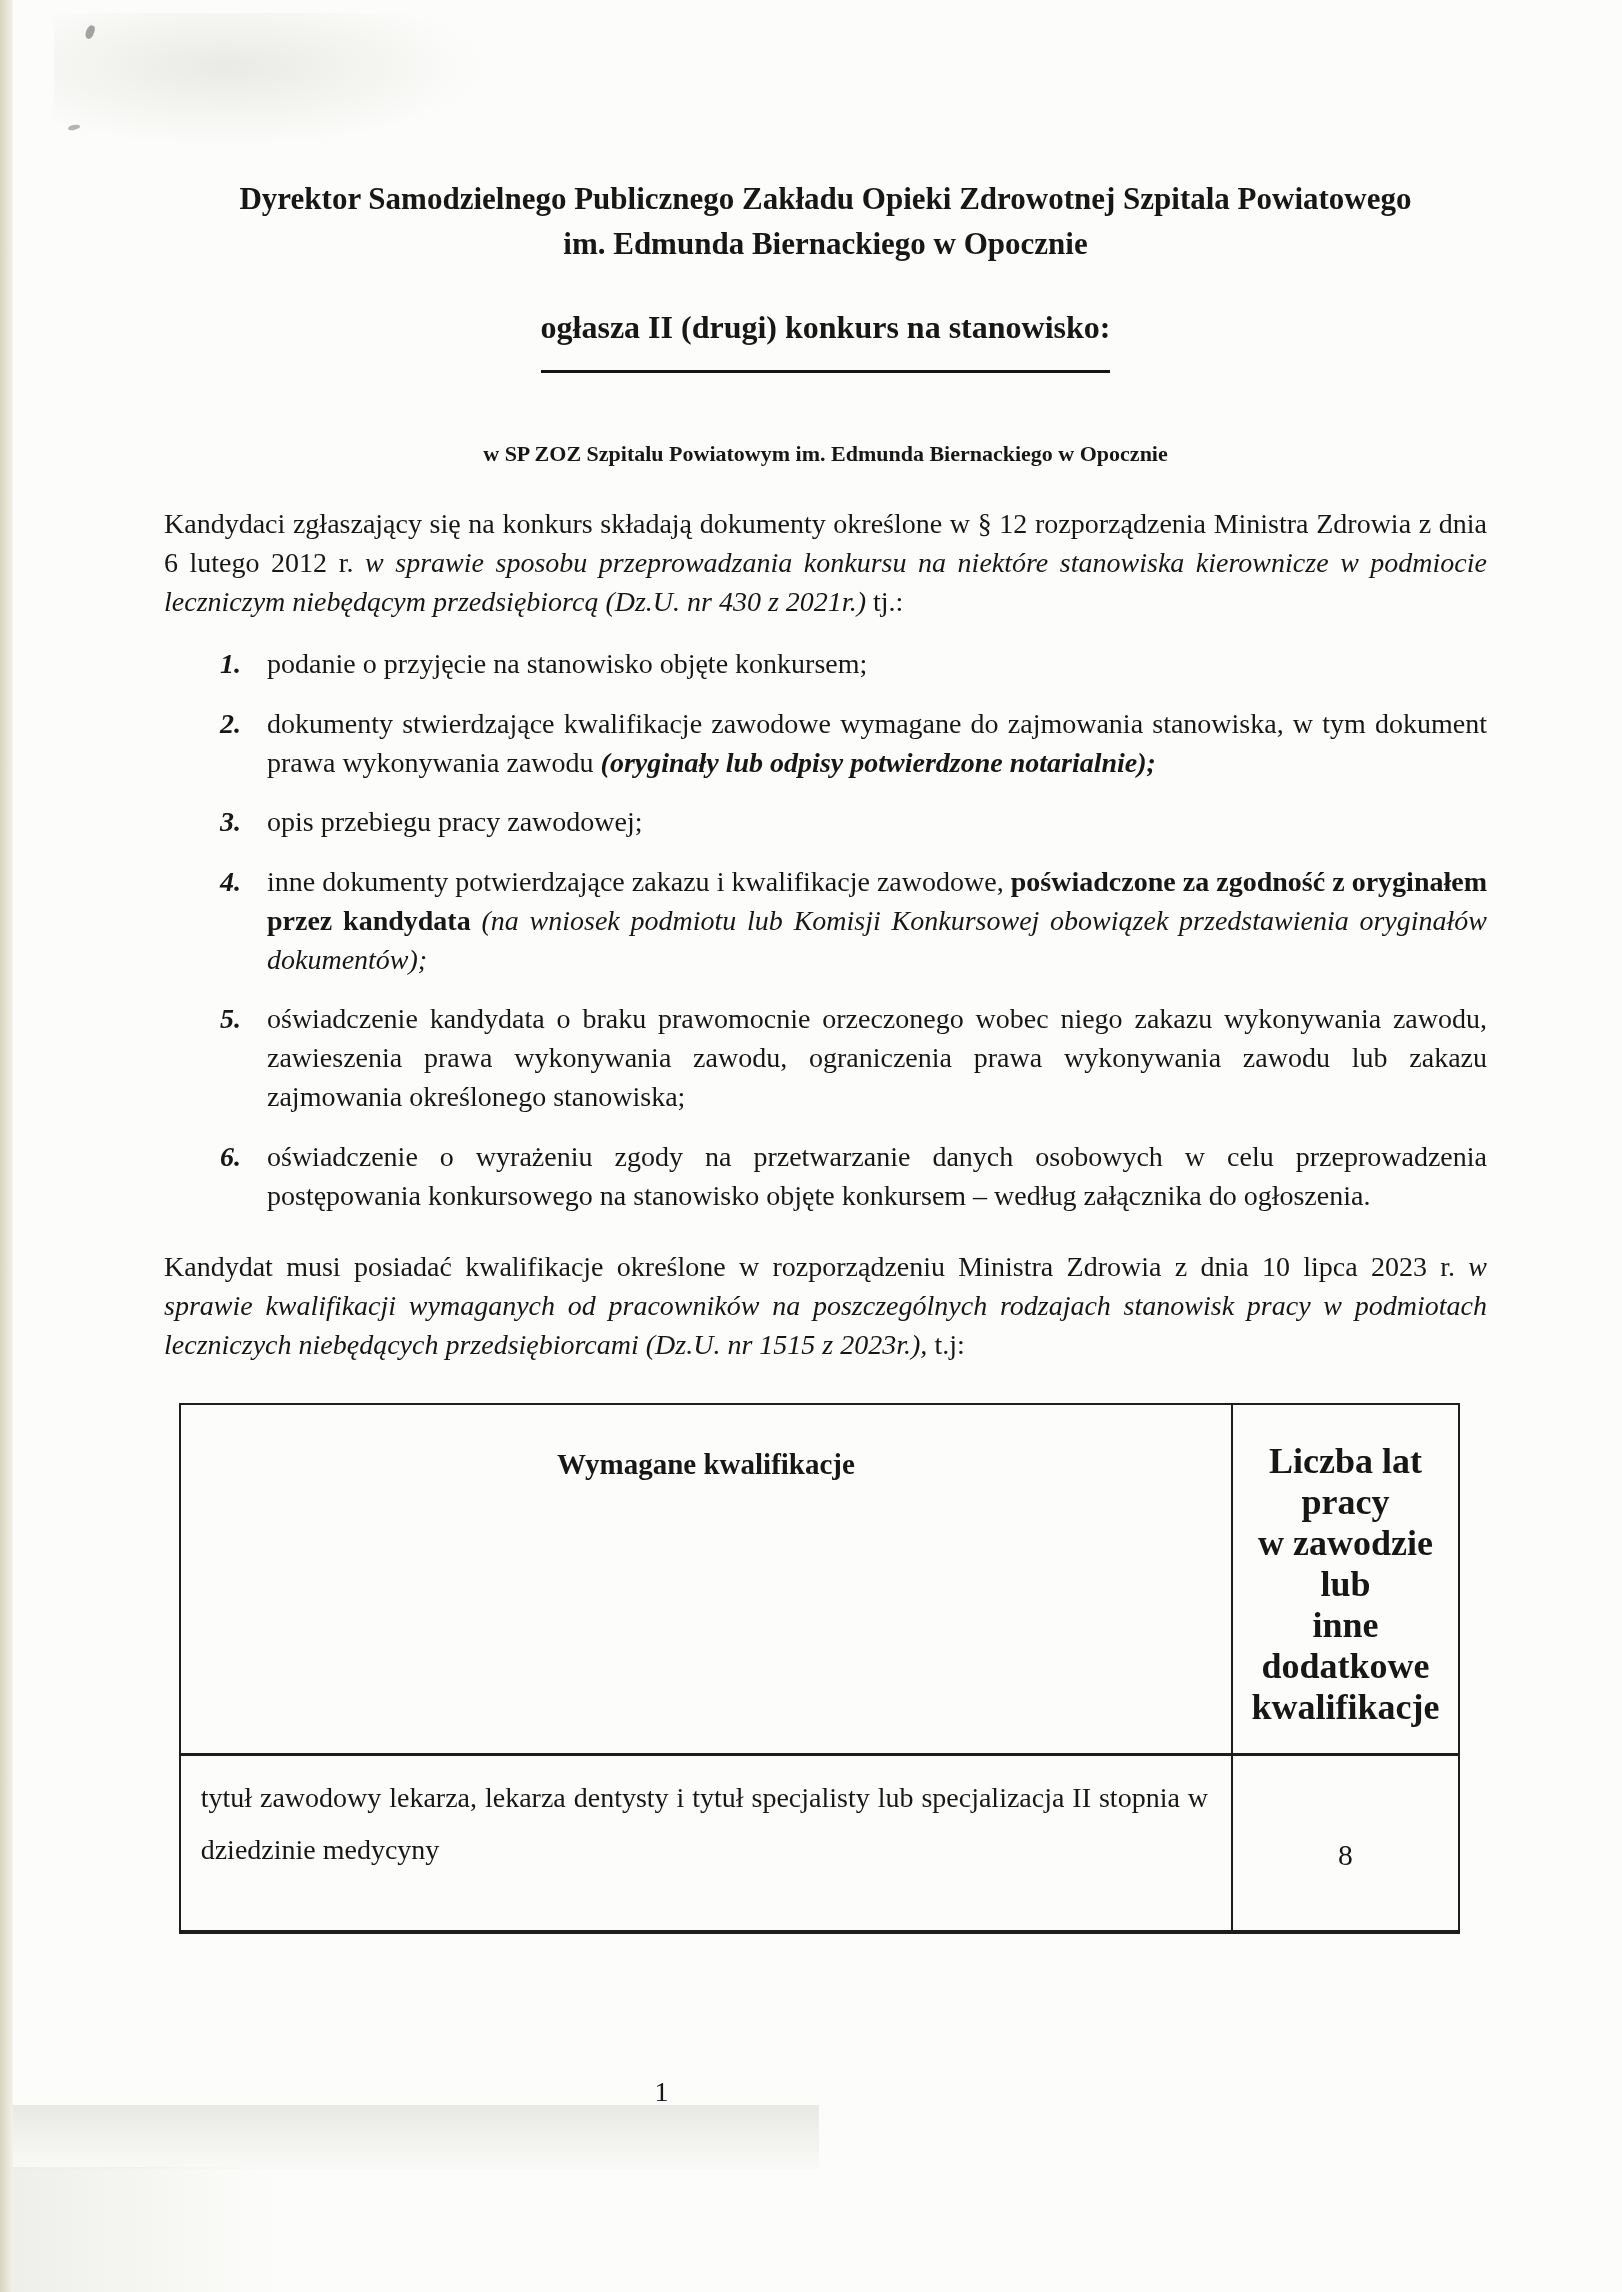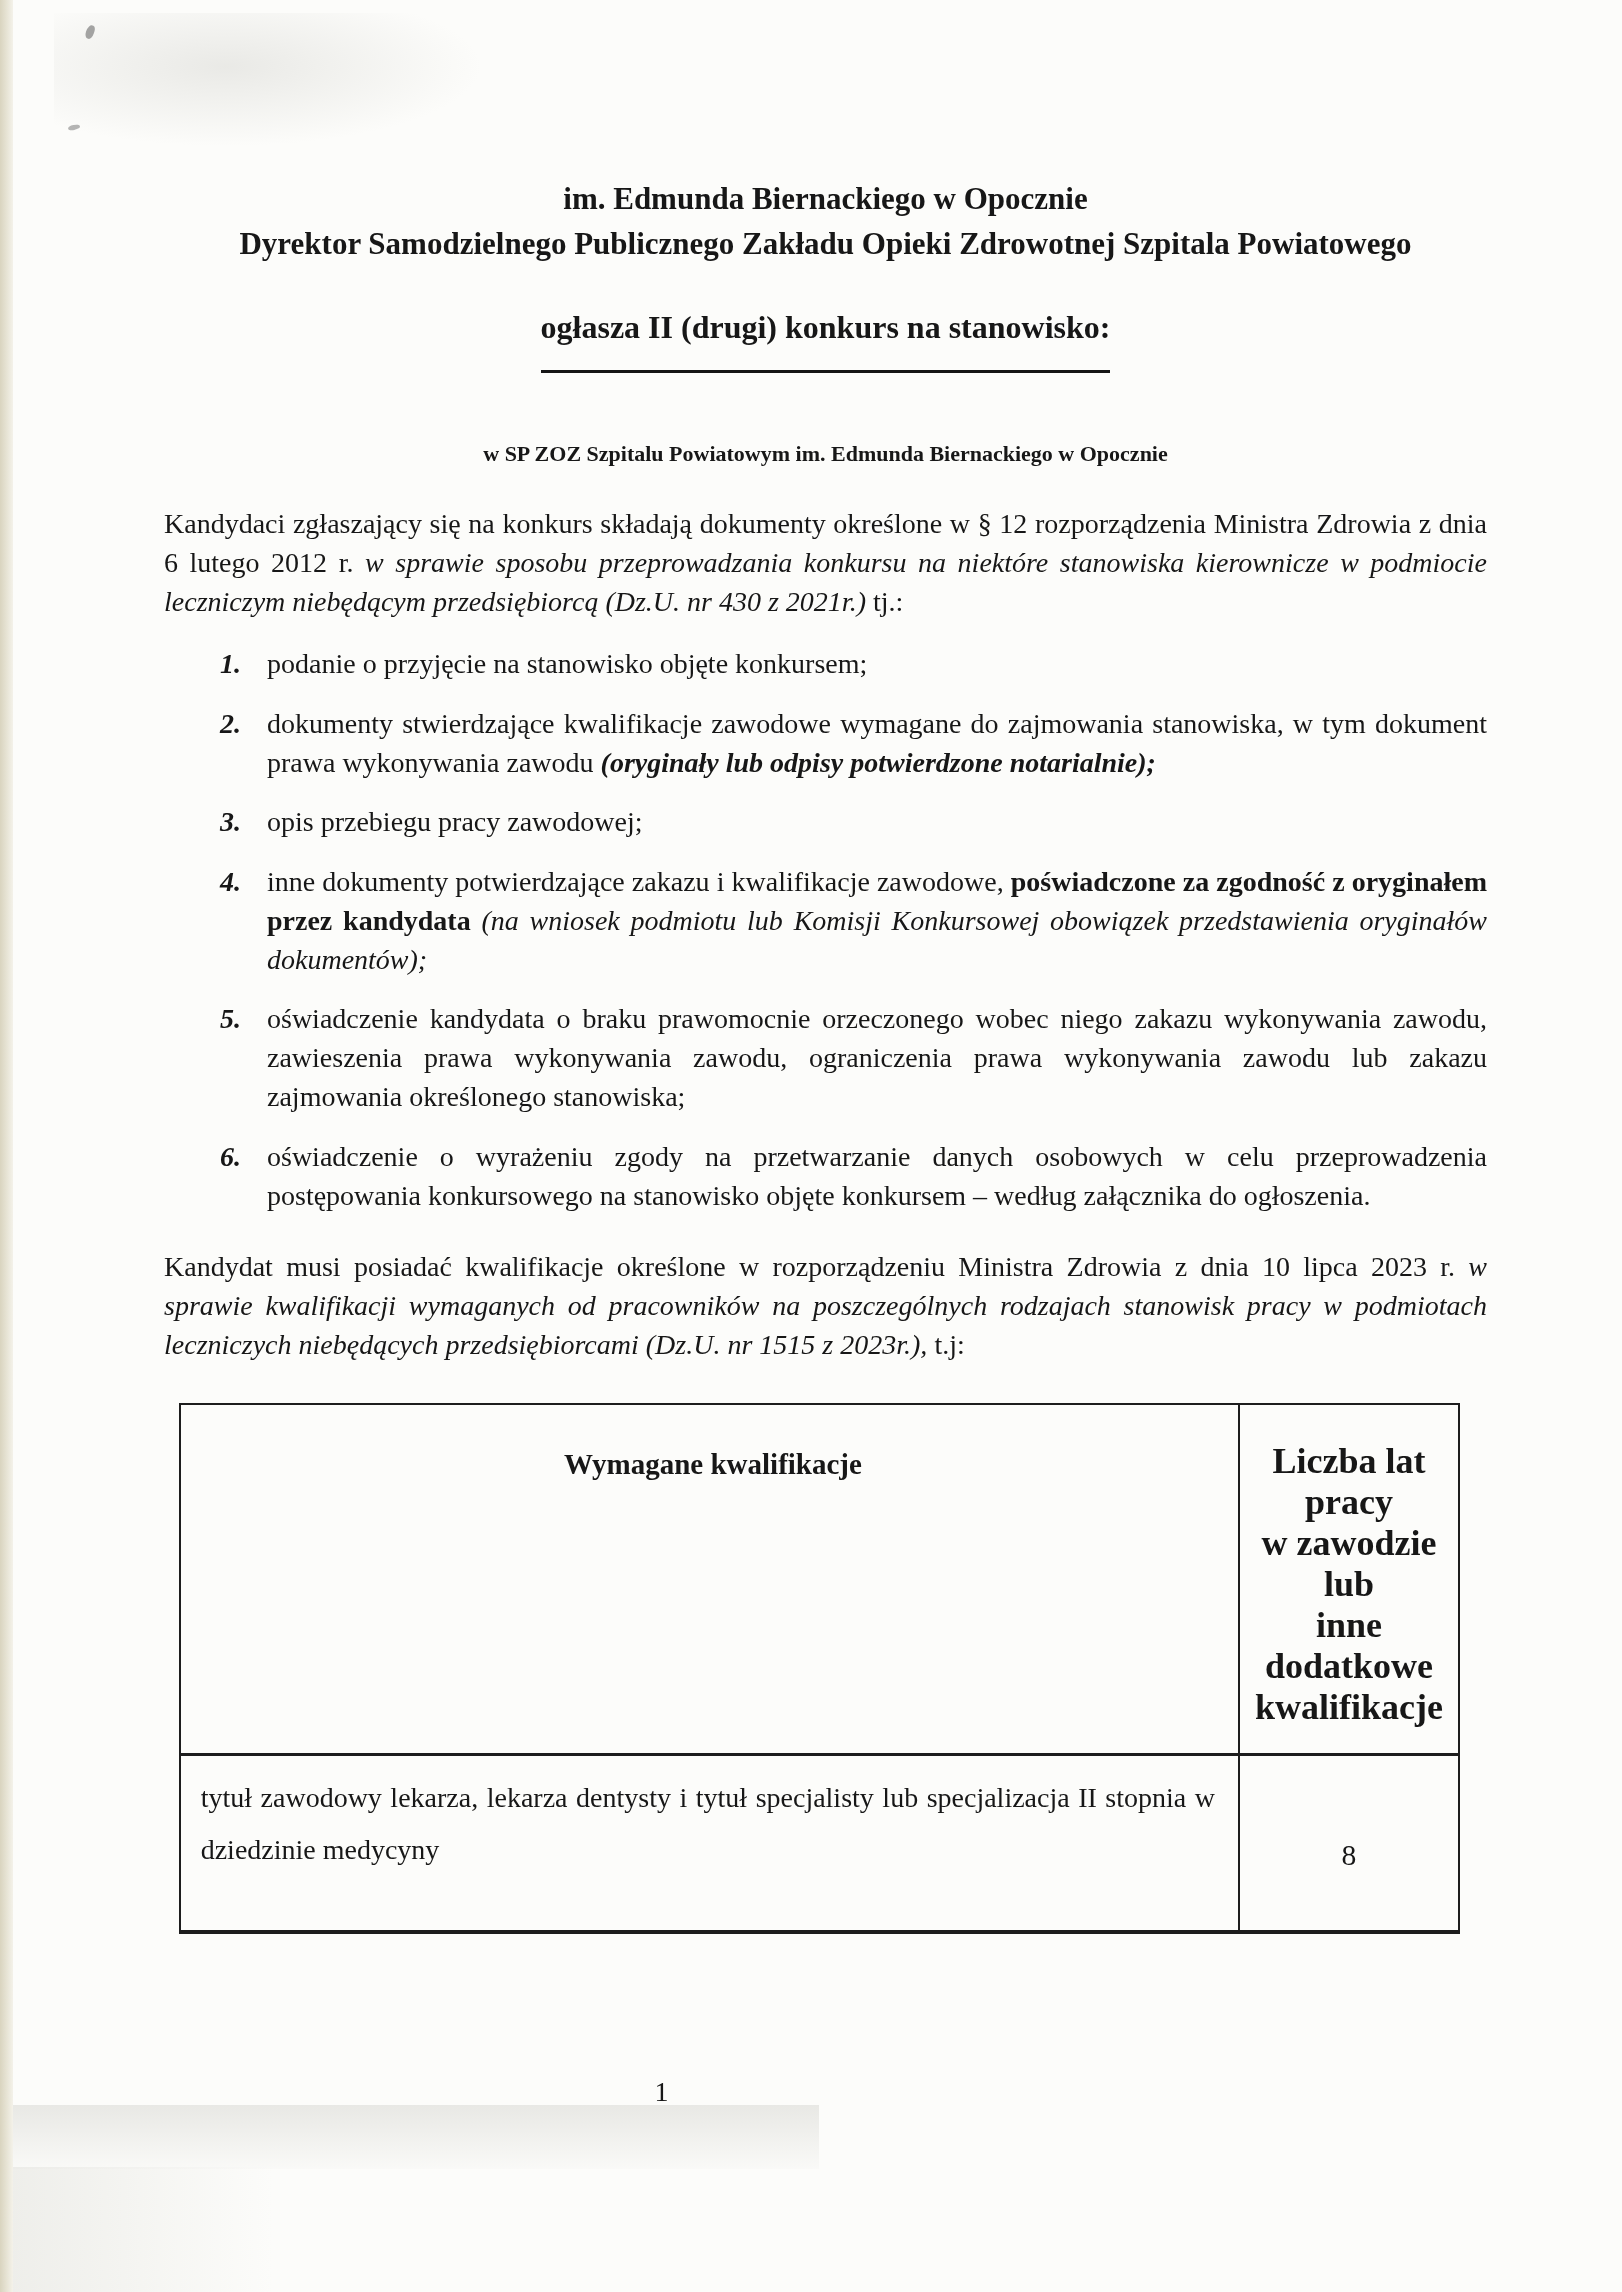--- a/index.html
+++ b/index.html
@@ -138,21 +138,21 @@
     border-right: 2.7px solid #1d1d1d;
   }
   .qual-table thead th {
     border-bottom: 3.6px solid #1d1d1d;
   }
   .qual-table th.c1 {
     font-size: 29px;
     font-weight: bold;
     text-align: center;
     vertical-align: top;
-    padding: 43px 27px 125px 34px;
+    padding: 43px 27px 125px 27px;
     margin-top: 44px;
   }
   .qual-table th.c2 {
     font-size: 36px;
     font-weight: bold;
     text-align: center;
     vertical-align: top;
     padding: 36px 9px 25px 9px;
     line-height: 41px;
   }
@@ -186,22 +186,22 @@
   <div class="scan-edge smudge"></div>
   <div class="smudge sm-top-blob"></div>
   <div class="smudge sm-mark1"></div>
   <div class="smudge sm-mark2"></div>
   <div class="smudge sm-bottom-band"></div>
   <div class="smudge sm-bottom-left"></div>
 
   <div class="content">
 
     <div class="doc-title">
+      <div>Dyrektor Samodzielnego Publicznego Zakładu Opieki Zdrowotnej Szpitala Powiatowego</div>
       <div>im. Edmunda Biernackiego w Opocznie</div>
-      <div>Dyrektor Samodzielnego Publicznego Zakładu Opieki Zdrowotnej Szpitala Powiatowego</div>
     </div>
 
     <div class="announcement">
       <span class="underlined">ogłasza II (drugi) konkurs na stanowisko:</span>
     </div>
 
 
     <div class="location-line">w SP ZOZ Szpitalu Powiatowym im. Edmunda Biernackiego w Opocznie</div>
 
     <p class="para"><span>Kandydaci zgłaszający się na konkurs składają dokumenty określone w § 12 rozporządzenia Ministra Zdrowia z dnia 6 lutego 2012 r. </span><span class="i">w sprawie sposobu przeprowadzania konkursu na niektóre stanowiska kierownicze w podmiocie leczniczym niebędącym przedsiębiorcą (Dz.U. nr 430 z 2021r.)</span><span> tj.:</span></p>

